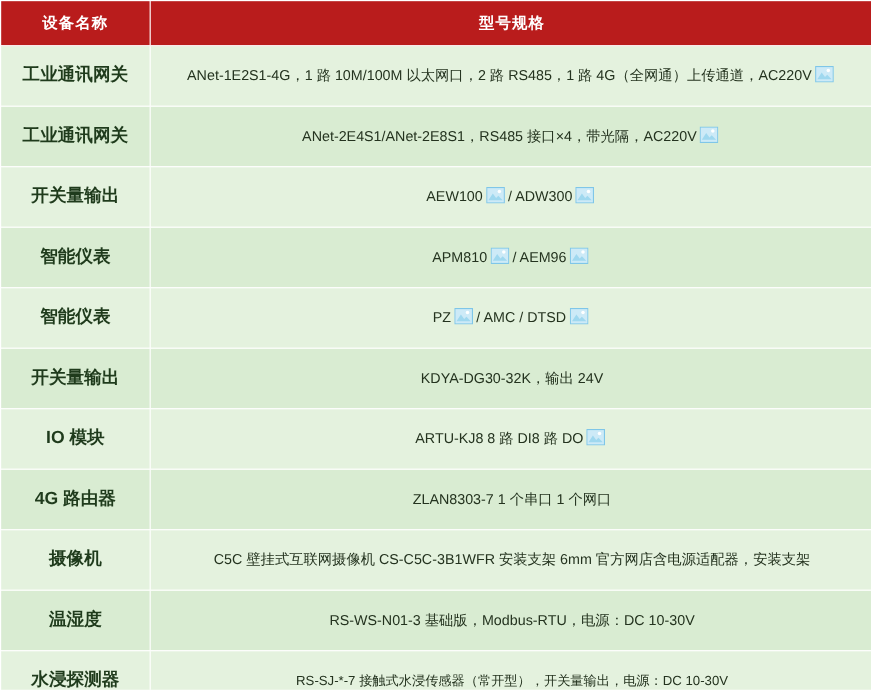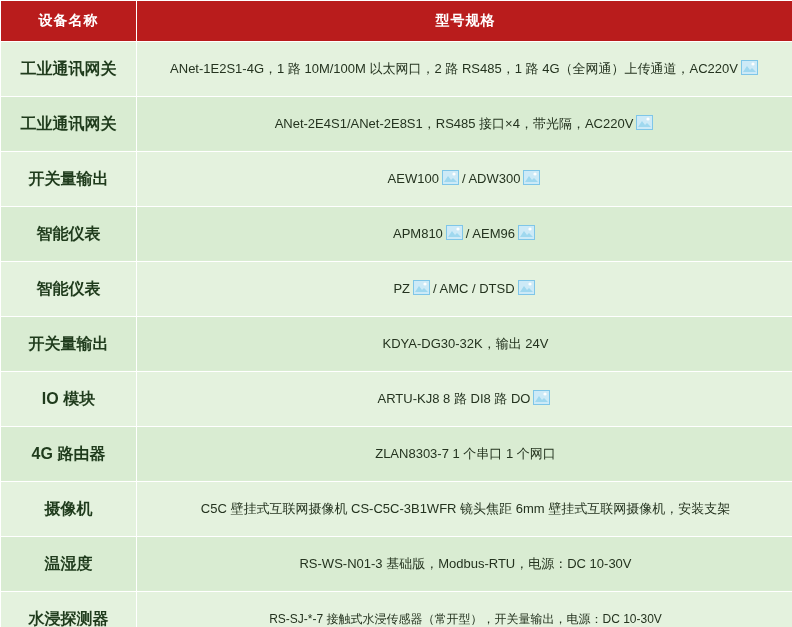--- a/index.html
+++ b/index.html
@@ -162,21 +162,21 @@
             </svg></span></td>
     </tr>
 
     <tr class="alt">
       <td class="name-cell">4G 路由器</td>
       <td class="spec-cell"><span class="spec-inner">ZLAN8303-7 1 个串口  1 个网口</span></td>
     </tr>
 
     <tr>
       <td class="name-cell">摄像机</td>
-      <td class="spec-cell"><span class="spec-inner">C5C 壁挂式互联网摄像机 CS-C5C-3B1WFR 镜头焦距 6mm 壁挂式互联网摄像机，安装支架</span></td>
+      <td class="spec-cell"><span class="spec-inner">C5C 壁挂式互联网摄像机 CS-C5C-3B1WFR 安装支架 6mm 官方网店含电源适配器，安装支架</span></td>
     </tr>
 
     <tr class="alt">
       <td class="name-cell">温湿度</td>
       <td class="spec-cell"><span class="spec-inner">RS-WS-N01-3 基础版，Modbus-RTU，电源：DC 10-30V</span></td>
     </tr>
 
     <tr>
       <td class="name-cell">水浸探测器</td>
       <td class="spec-cell small"><span class="spec-inner">RS-SJ-*-7 接触式水浸传感器（常开型），开关量输出，电源：DC 10-30V</span></td>

